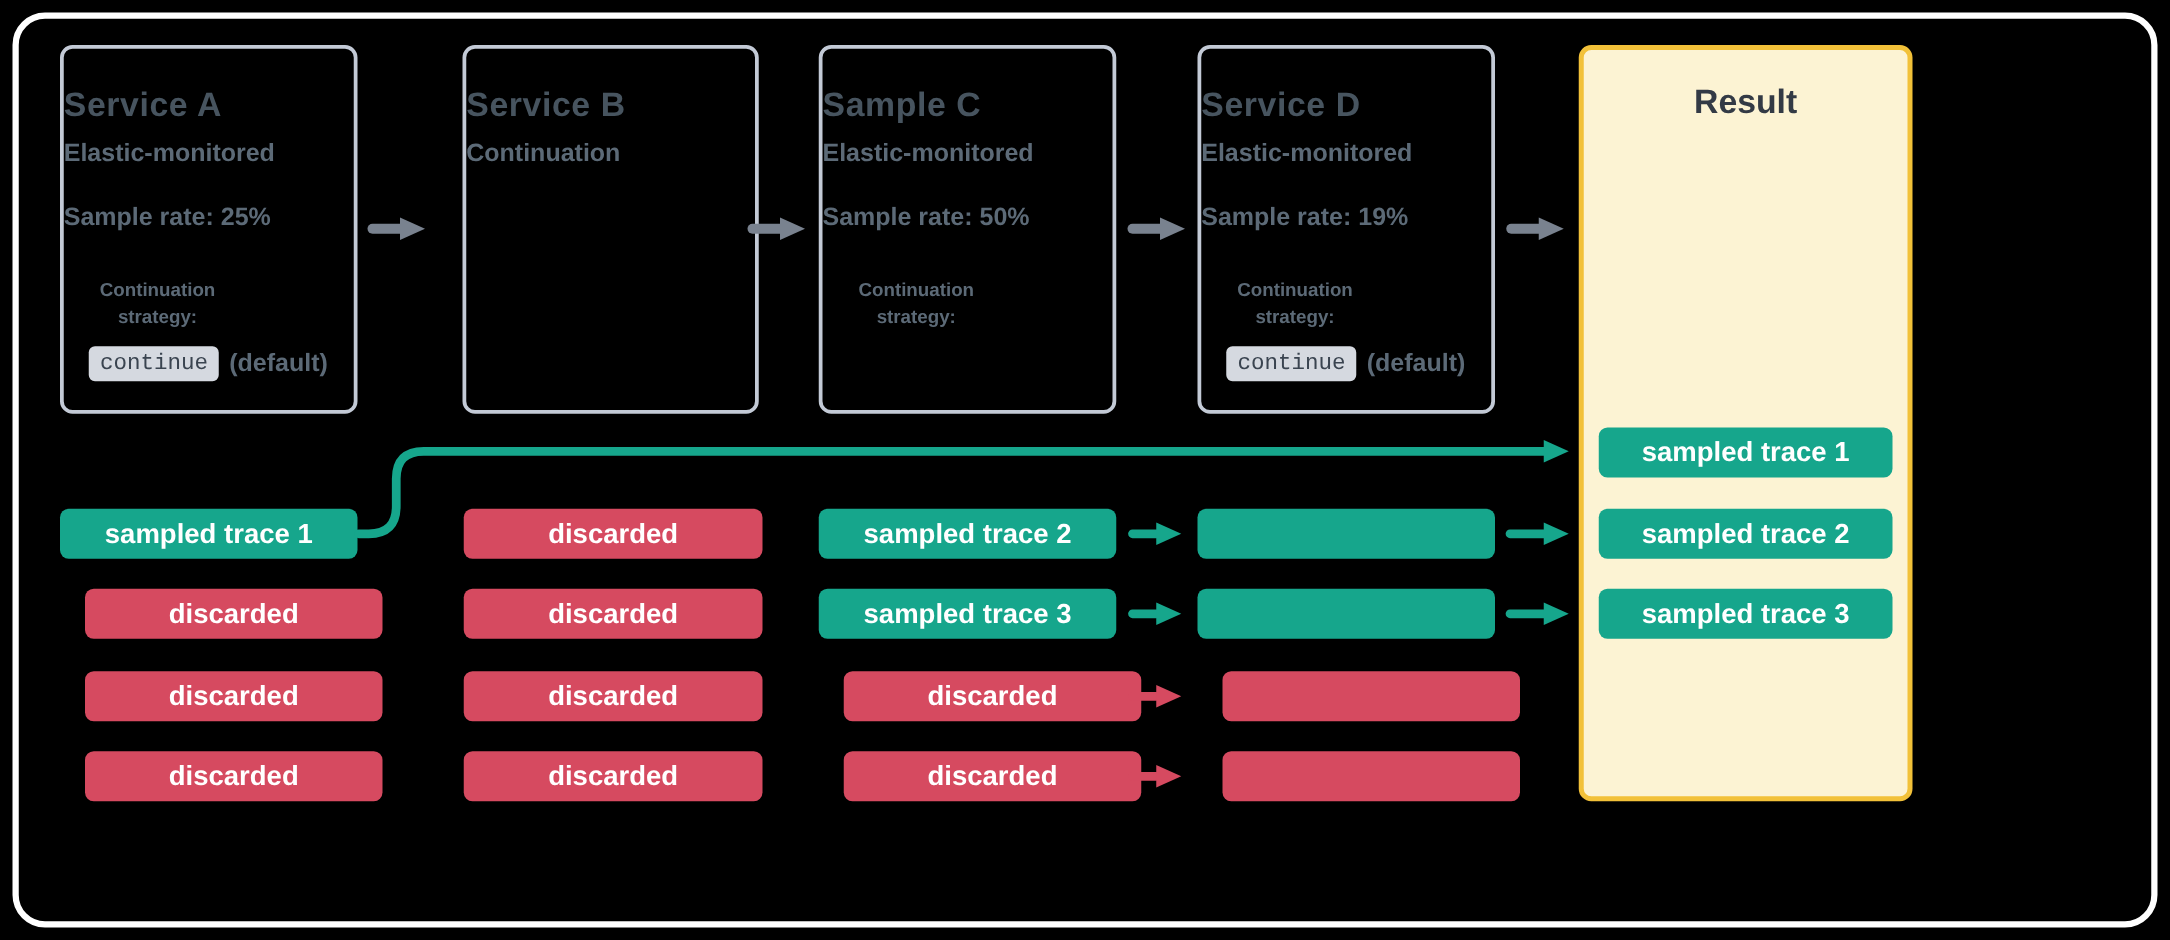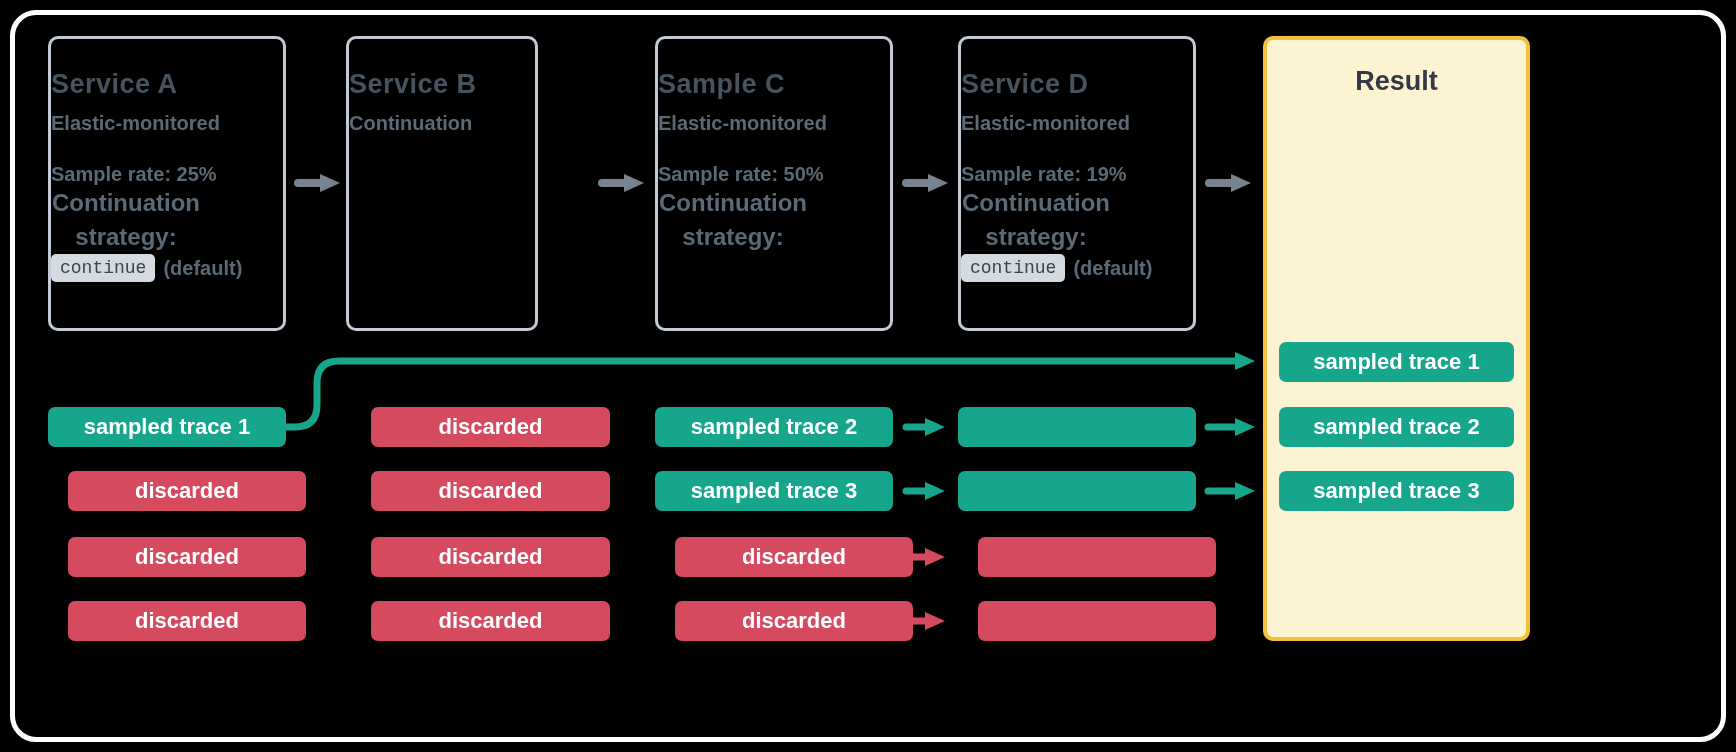--- a/index.html
+++ b/index.html
@@ -19,28 +19,28 @@
     position:absolute;left:10px;top:10px;width:1716px;height:732px;
     border:5px solid var(--frame-border);border-radius:26px;box-sizing:border-box;
   }
   .service-box{
     position:absolute;top:36px;height:295px;box-sizing:border-box;
     border:3px solid var(--box-border);border-radius:10px;
     display:flex;flex-direction:column;align-items:flex-start;text-align:center;
     color:var(--muted-text);
   }
   .pos-a{left:48px;width:238px}
-  .pos-b{left:346px;width:192px}
+  .pos-b{left:370px;width:237px}
   .pos-c{left:655px;width:238px}
   .pos-d{left:958px;width:238px}
   .service-title{margin-top:30px;font-size:27px;font-weight:bold;color:var(--title-text);letter-spacing:.5px;}
   .service-sub{margin-top:12px;font-size:20px;font-weight:bold;}
   .sample-rate{margin-top:28px;font-size:20px;font-weight:bold;}
-  .strategy-label{font-size:24px;font-weight:bold;max-width:150px;line-height:1.4;}
-  .strategy-row{margin-top:1px;display:flex;align-items:center;justify-content:center;gap:8px;font-size:20px;font-weight:bold;}
+  .strategy-label{margin-top:36px;font-size:15px;font-weight:bold;max-width:150px;line-height:1.4;}
+  .strategy-row{margin-top:13px;display:flex;align-items:center;justify-content:center;gap:8px;font-size:20px;font-weight:bold;padding-left:20px;}
   .code-chip{
     font-family:"Liberation Mono", monospace;font-weight:normal;
     background:var(--code-chip-bg);color:var(--code-chip-text);
     padding:4px 9px;border-radius:5px;font-size:18px;white-space:nowrap;
   }
   .result-box{
     position:absolute;left:1263px;top:36px;width:267px;height:605px;box-sizing:border-box;
     background:var(--result-bg);border:4px solid var(--result-border);border-radius:10px;
   }
   .result-title{text-align:center;margin-top:26px;font-size:27px;font-weight:bold;color:var(--result-title);}

